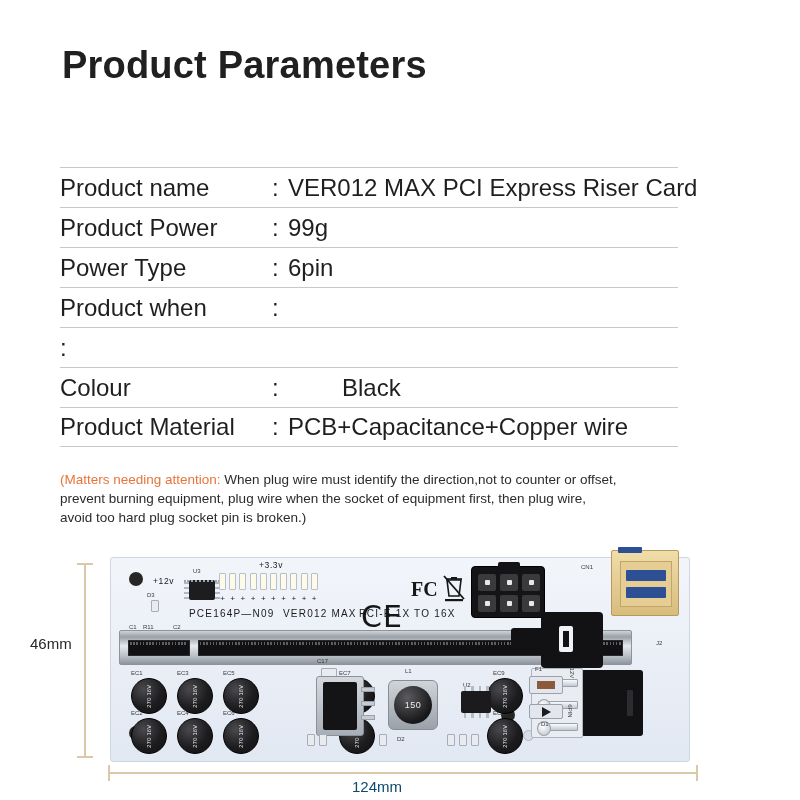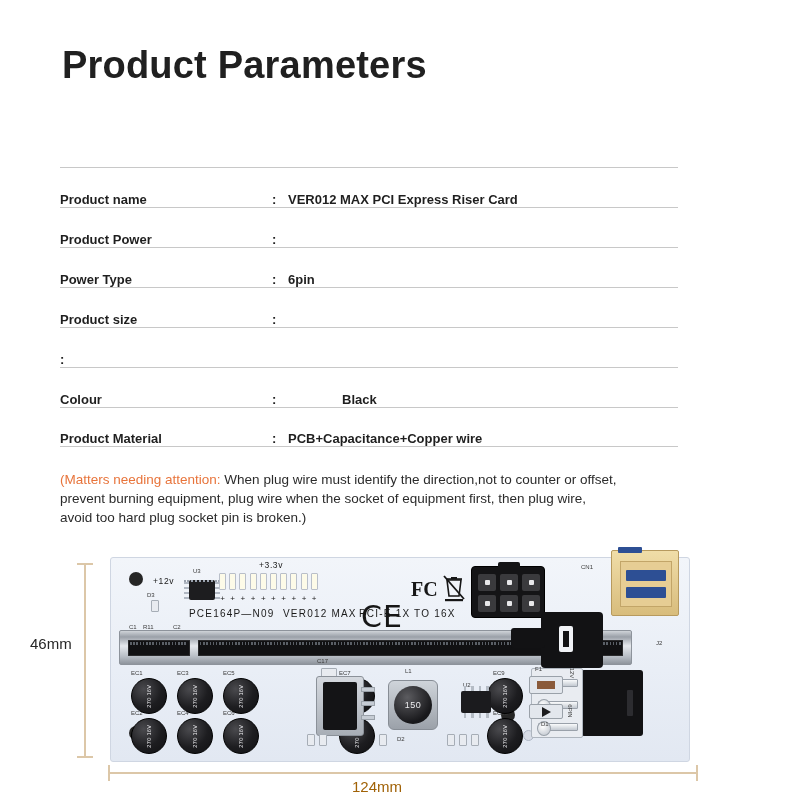--- a/index.html
+++ b/index.html
@@ -17,24 +17,24 @@
     position:absolute; left:62px; top:44px;
     font-size:38px; font-weight:600; letter-spacing:.2px;
     color:#202020;
   }
 
   
   .spec-table{
     position:absolute; left:60px; top:167px; width:618px;
   }
   .spec-row{
-    display:flex; align-items:flex-end;
+    display:flex; align-items:center;
     height:40px;
     border-top:1px solid #c8c8c8;
-    font-size:13px; color:#1f1f1f;font-weight:bold;
+    font-size:24px; color:#1f1f1f;
   }
   .spec-row:last-child{ border-bottom:1px solid #c8c8c8; }
   .spec-label{ width:212px; flex:0 0 212px; white-space:nowrap; }
   .spec-colon{ width:12px; flex:0 0 12px; text-align:left; }
   .spec-value{ flex:1 1 auto; white-space:nowrap; padding-left:4px; }
   .spec-value.indent{ padding-left:58px; }
 
   
   .note{
     position:absolute; left:60px; top:470px; width:630px;
@@ -65,21 +65,21 @@
     position:absolute; left:108px; top:772px; width:590px; height:2px;
     background:#dcc7a8;
   }
   .dim-h::before, .dim-h::after{
     content:""; position:absolute; top:-7px; width:2px; height:16px; background:#dcc7a8;
   }
   .dim-h::before{ left:0; }
   .dim-h::after{ right:0; }
   .dim-h-label{
     position:absolute; left:352px; top:778px;
-    font-size:15px; color:#a16207;
+    font-size:15px; color:#0c4a6e;
   }
 
   
   .pcb{
     position:absolute; left:110px; top:557px; width:580px; height:205px;
     background:linear-gradient(180deg,#f2f5fa 0%,#e9eef6 55%,#e2e8f2 100%);
     border:1px solid #cfd6e2;
     border-radius:3px;
   }
   .mount-hole{
@@ -314,30 +314,31 @@
 
   <div class="spec-row">
     <span class="spec-label">Product name</span>
     <span class="spec-colon">:</span>
     <span class="spec-value">VER012 MAX PCI Express Riser Card</span>
   </div>
 
   <div class="spec-row">
     <span class="spec-label">Product Power</span>
     <span class="spec-colon">:</span>
+    <span class="spec-value">99g</span>
   </div>
 
   <div class="spec-row">
     <span class="spec-label">Power Type</span>
     <span class="spec-colon">:</span>
     <span class="spec-value">6pin</span>
   </div>
 
   <div class="spec-row">
-    <span class="spec-label">Product size</span>
+    <span class="spec-label">Product when</span>
     <span class="spec-colon">:</span>
   </div>
 
   <div class="spec-row">
     <span class="spec-colon">:</span>
   </div>
 
   <div class="spec-row">
     <span class="spec-label">Colour</span>
     <span class="spec-colon">:</span>

